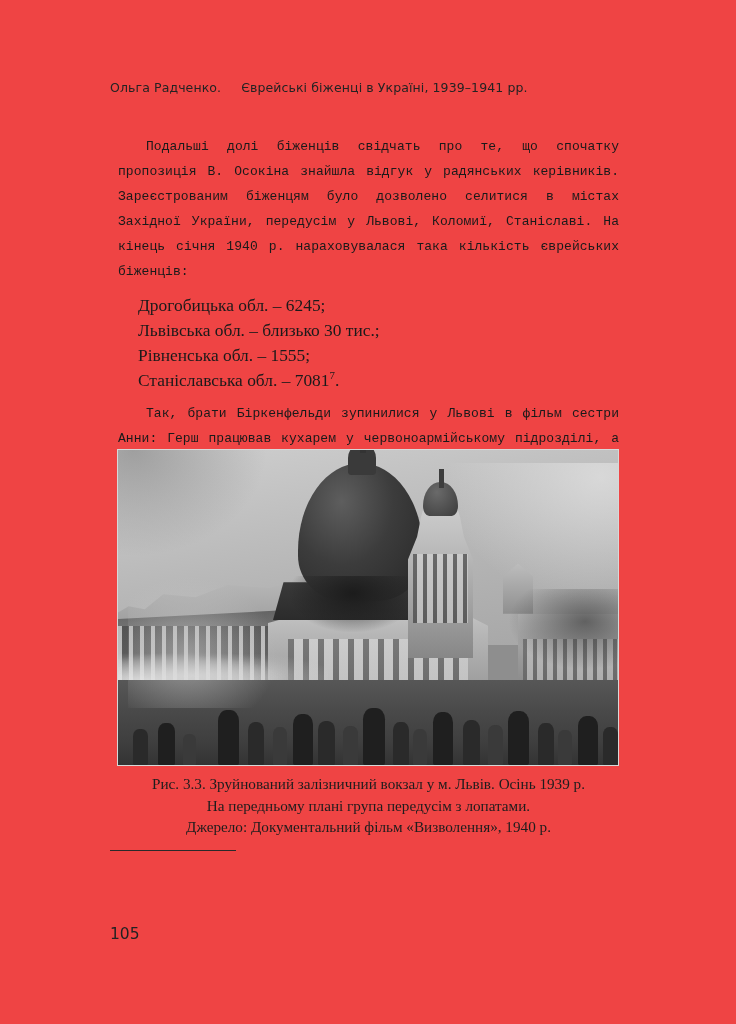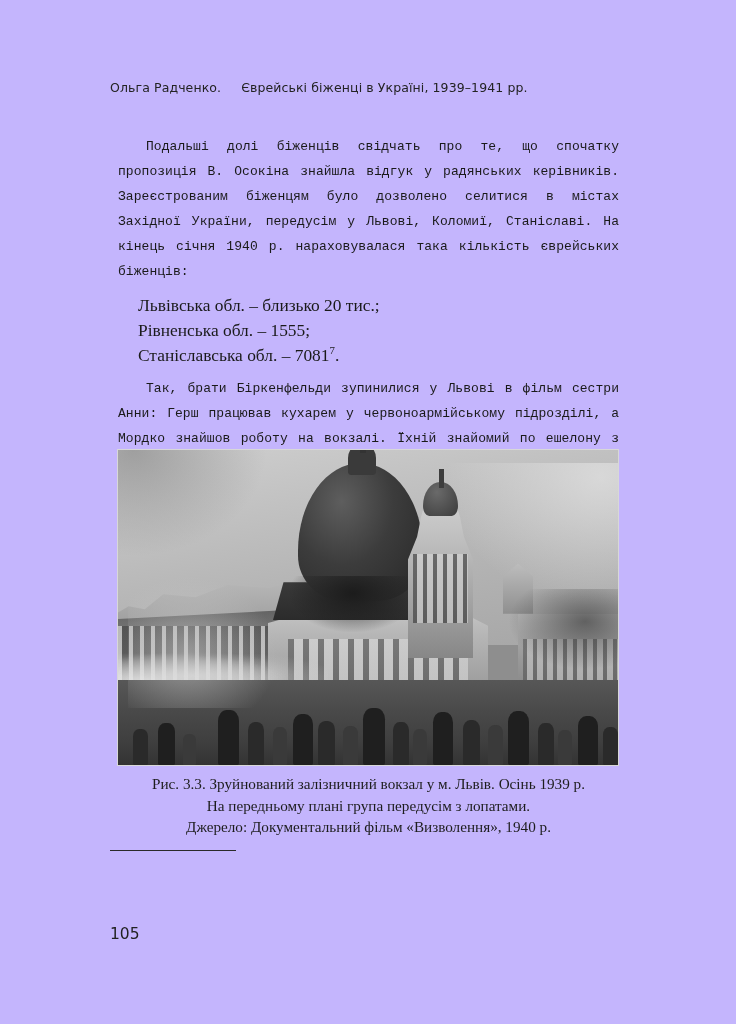--- a/index.html
+++ b/index.html
@@ -14,21 +14,21 @@
     position: relative;
     overflow: hidden;
     font-family: "Liberation Serif", "DejaVu Serif", serif;
     color: #1a1a1a;
     -webkit-font-smoothing: antialiased;
   }
 
   .page {
     position: absolute;
     inset: 0;
-    background: #c4b5fd;
+    background: #ef4444;
   }
 
   
   .running-head {
     position: absolute;
     left: 110px;
     top: 80px;
     width: 517px;
     font-family: "DejaVu Sans", "Liberation Sans", sans-serif;
     font-size: 12.5px;
@@ -345,21 +345,22 @@
 
   <div class="running-head">
     <span class="author">Ольга Радченко.</span><span>Єврейські біженці в Україні, 1939–1941 рр.</span>
   </div>
 
   <div class="column">
 
     <p class="body">Подальші долі біженців свідчать про те, що спочатку пропозиція В. Осокіна знайшла відгук у радянських керівників. Зареєстрованим біженцям було дозволено селитися в містах Західної України, передусім у Львові, Коломиї, Станіславі. На кінець січня 1940 р. нараховувалася така кількість єврейських біженців:</p>
 
     <ul class="region-list">
-      <li>Львівська обл. – близько 20 тис.;</li>
+      <li>Дрогобицька обл. – 6245;</li>
+      <li>Львівська обл. – близько 30 тис.;</li>
       <li>Рівненська обл. – 1555;</li>
       <li><span>Станіславська обл. – 7081</span><sup class="fnref">7</sup><span>.</span></li>
     </ul>
 
     <p class="body">Так, брати Біркенфельди зупинилися у Львові в фільм сестри Анни: Герш працював кухарем у червоноармійському підрозділі, а Мордко знайшов роботу на вокзалі. Їхній знайомий по ешелону з Відня Адольф Фішер працював деякий час у банку.</p>
   </div>
 
   <figure class="figure" style="margin:0;">
     <div class="photo">
       <div class="sky"></div>

